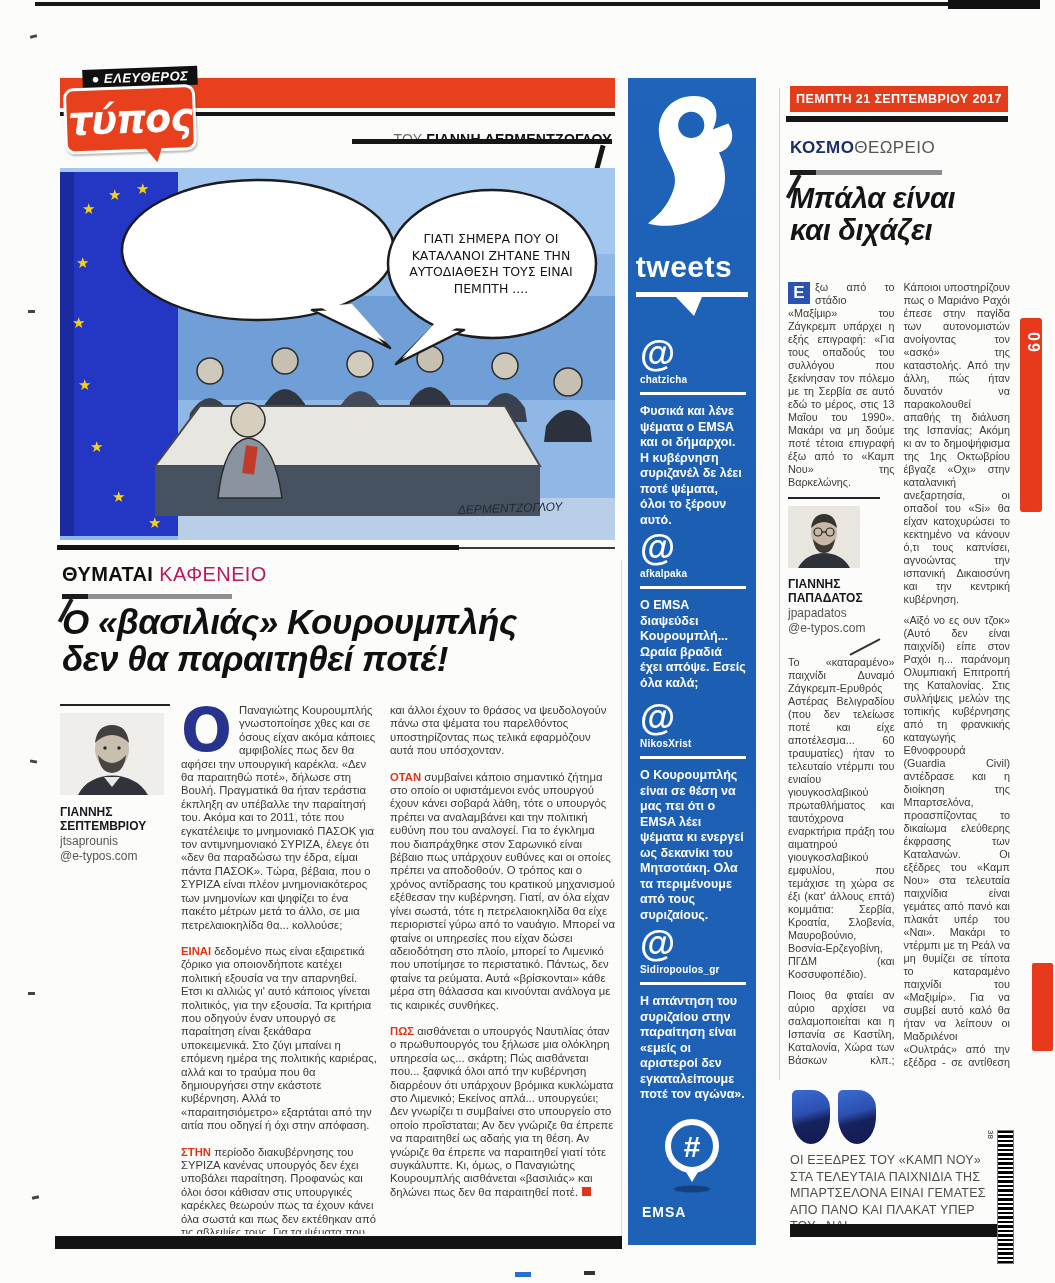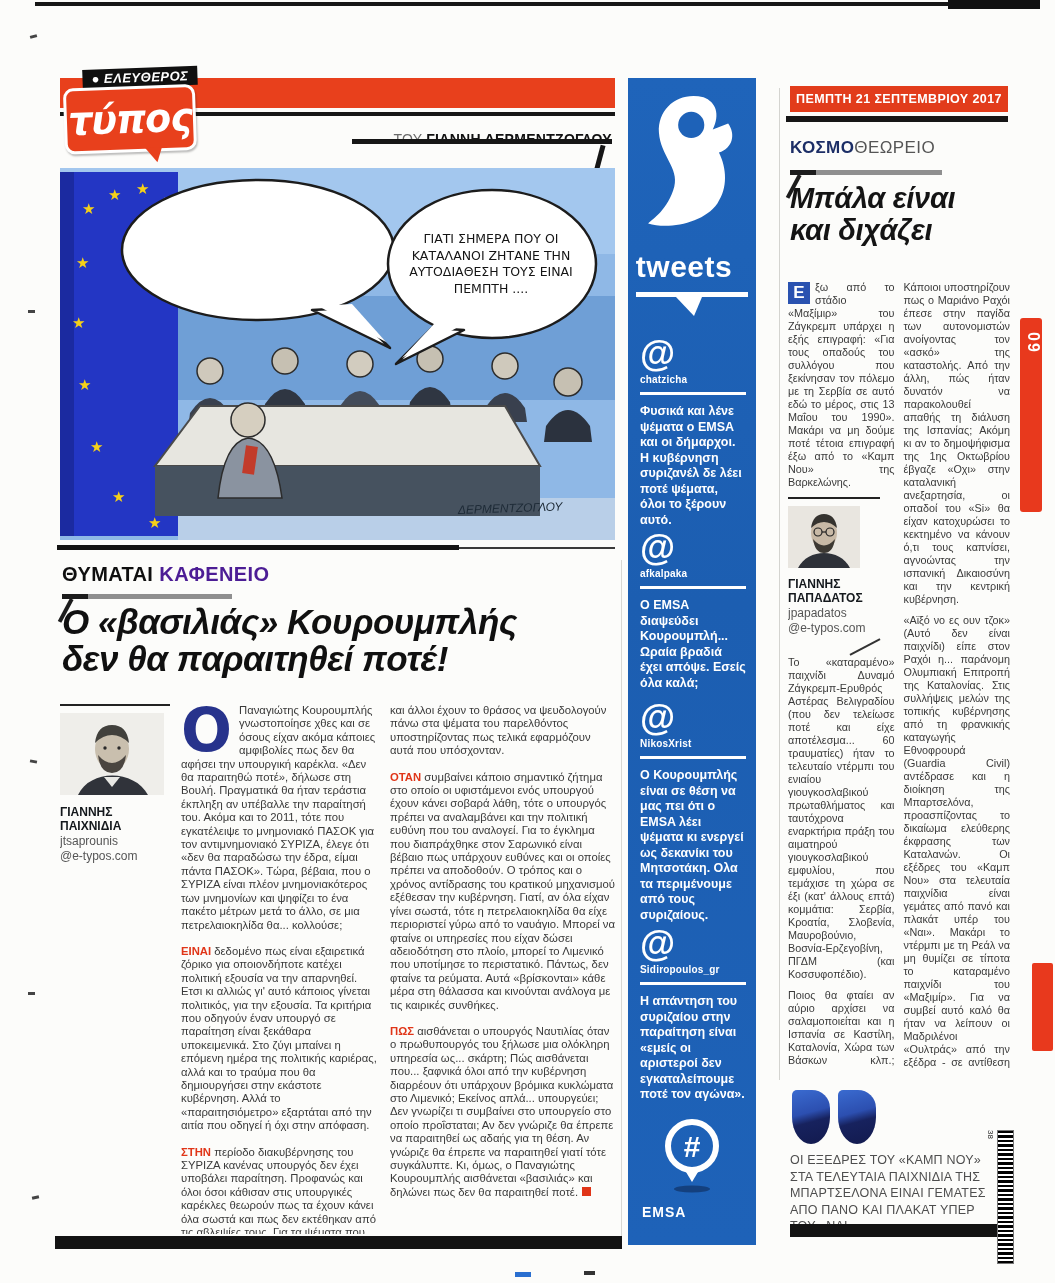--- a/index.html
+++ b/index.html
@@ -30,21 +30,21 @@
   .cartoon{left:60px;top:168px;width:555px;height:372px;}
   .bubble-text{position:absolute;color:#141414;font-weight:500;font-size:12.5px;line-height:1.32;text-align:center;display:flex;align-items:center;justify-content:center;font-family:"DejaVu Sans",sans-serif;}
   .bubble-text.left{left:74px;top:26px;width:250px;height:112px;}
   .bubble-text.right{left:332px;top:40px;width:198px;height:112px;}
   .cartoon-bottom-bar{left:57px;top:545px;width:402px;height:5px;background:#131313;}
   .cartoon-bottom-thin{left:459px;top:547px;width:156px;height:2px;background:#3a3a3a;}
 
   
   .kicker{font-size:20px;letter-spacing:.4px;color:#0f0f0f;white-space:nowrap;}
   .kicker .kb{font-weight:800;}
-  .kicker .kl{font-weight:700;color:#4c1d95;}
+  .kicker .kl{font-weight:400;color:#be185d;}
   .kicker-main{left:62px;top:563px;}
   .pencil-rule{height:5px;background:#8f8f8f;position:relative;}
   .pencil-rule .tipbar{position:absolute;left:0;top:0;width:26px;height:5px;background:#1c1c1c;}
   .pencil-rule .pencil{position:absolute;left:8px;top:4px;width:4px;height:26px;background:#1c1c1c;transform:rotate(28deg);transform-origin:top left;}
   .rule-main{left:62px;top:594px;width:170px;}
   .rule-right{left:790px;top:165px;width:152px;}
 
   
   .headline{left:62px;top:603px;width:540px;font-size:35px;line-height:1.07;font-weight:800;font-style:italic;color:#101010;letter-spacing:-.5px;}
   .article-row{left:60px;top:704px;width:557px;height:530px;display:flex;gap:11px;overflow:hidden;}
@@ -230,21 +230,21 @@
         <path d="M18 82 C30 56 74 56 88 82 Z" fill="#30333a"></path>
         <path d="M44 64 L52 74 L60 64 Z" fill="#e8e8e4"></path>
         <ellipse cx="52" cy="36" rx="17" ry="21" fill="#c9bfae"></ellipse>
         <path d="M35 30 q2 -18 17 -18 q15 0 17 18 q-8 -8 -17 -8 q-9 0 -17 8 Z" fill="#41403c"></path>
         <path d="M38 42 q14 16 28 0 q-2 18 -14 18 q-12 0 -14 -18 Z" fill="#4a4540"></path>
         <circle cx="45" cy="35" r="1.7" fill="#2a2a2a"></circle>
           <circle cx="59" cy="35" r="1.7" fill="#2a2a2a"></circle>
       </svg>
       <div class="byline-name">
         <span style="display:block;">ΓΙΑΝΝΗΣ</span>
-        <span style="display:block;">ΠΑΙΧΝΙΔΙΑ</span>
+        <span style="display:block;">ΣΕΠΤΕΜΒΡΙΟΥ</span>
       </div>
       <div class="byline-email">
         <span style="display:block;">jtsaprounis</span>
         <span style="display:block;">@e-typos.com</span>
       </div>
     </div>
     <div class="colA bodytext">
       <p><span class="dropcap-o">Ο</span><span>Παναγιώτης Κουρουμπλής γνωστοποίησε χθες και σε όσους είχαν ακόμα κάποιες αμφιβολίες πως δεν θα αφήσει την υπουργική καρέκλα. «Δεν θα παραιτηθώ ποτέ», δήλωσε στη Βουλή. Πραγματικά θα ήταν τεράστια έκπληξη αν υπέβαλλε την παραίτησή του. Ακόμα και το 2011, τότε που εγκατέλειψε το μνημονιακό ΠΑΣΟΚ για τον αντιμνημονιακό ΣΥΡΙΖΑ, έλεγε ότι «δεν θα παραδώσω την έδρα, είμαι πάντα ΠΑΣΟΚ». Τώρα, βέβαια, που ο ΣΥΡΙΖΑ είναι πλέον μνημονιακότερος των μνημονίων και ψηφίζει το ένα πακέτο μέτρων μετά το άλλο, σε μια πετρελαιοκηλίδα θα... κολλούσε;</span></p>
       <p><span class="lead">ΕΙΝΑΙ</span><span> δεδομένο πως είναι εξαιρετικά ζόρικο για οποιονδήποτε κατέχει πολιτική εξουσία να την απαρνηθεί. Ετσι κι αλλιώς γι' αυτό κάποιος γίνεται πολιτικός, για την εξουσία. Τα κριτήρια που οδηγούν έναν υπουργό σε παραίτηση είναι ξεκάθαρα υποκειμενικά. Στο ζύγι μπαίνει η επόμενη ημέρα της πολιτικής καριέρας, αλλά και το τραύμα που θα δημιουργήσει στην εκάστοτε κυβέρνηση. Αλλά το «παραιτησιόμετρο» εξαρτάται από την αιτία που οδηγεί ή όχι στην απόφαση.</span></p>
       <p><span class="lead">ΣΤΗΝ</span><span> περίοδο διακυβέρνησης του ΣΥΡΙΖΑ κανένας υπουργός δεν έχει υποβάλει παραίτηση. Προφανώς και όλοι όσοι κάθισαν στις υπουργικές καρέκλες θεωρούν πως τα έχουν κάνει όλα σωστά και πως δεν εκτέθηκαν από τις αβλεψίες τους. Για τα ψέματα που έλεγαν και λένε έτσι κι αλλιώς κανείς δεν έχει την ευθιξία να παραιτηθεί. Αντιθέτως, άλλοι ισχυρίζονται πως ήταν περσινά ξινά σταφύλια</span></p>

